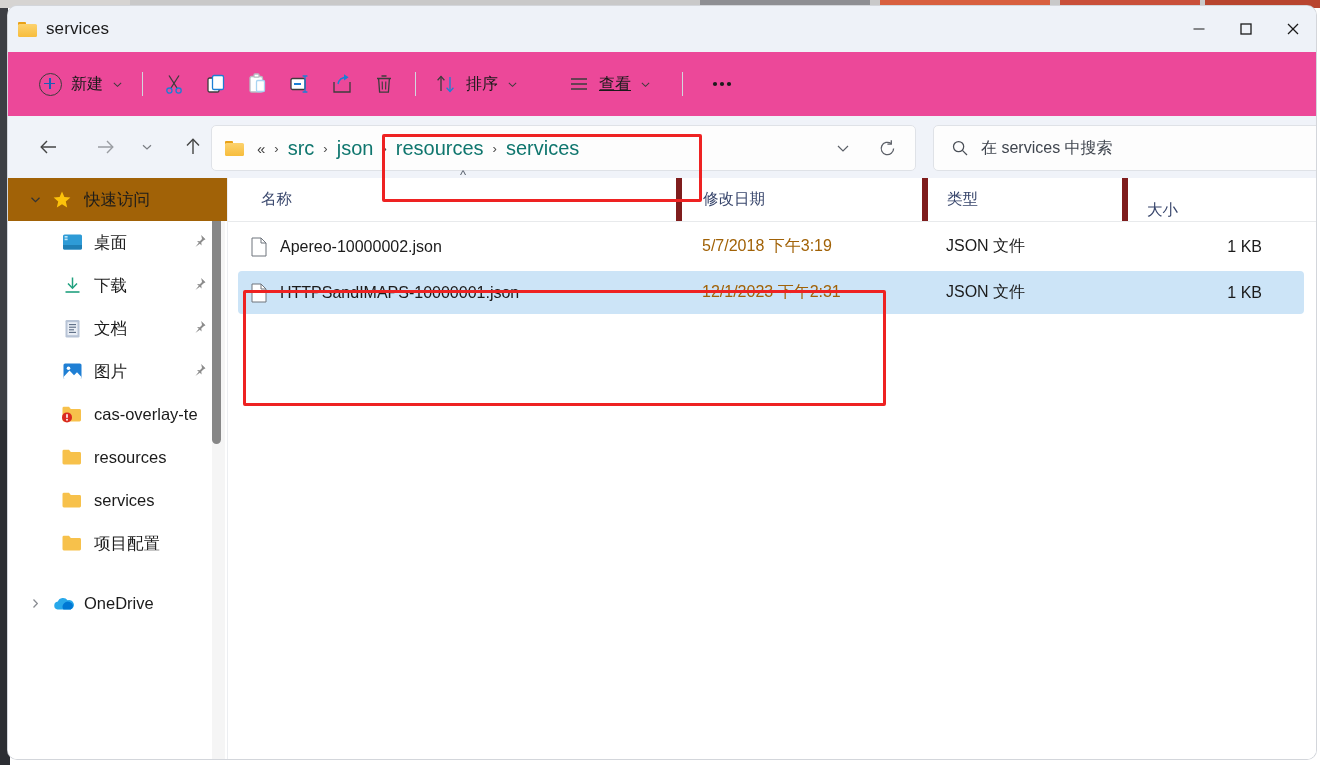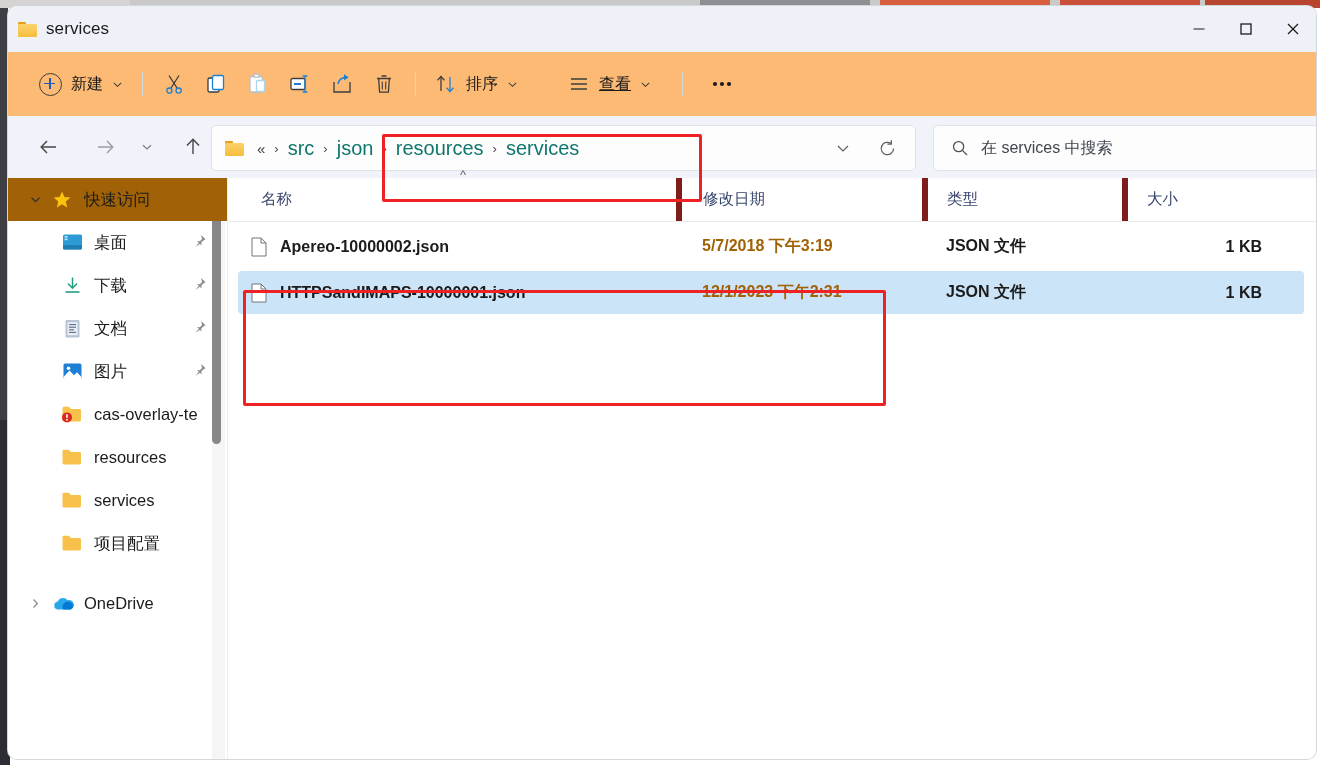--- a/index.html
+++ b/index.html
@@ -71,21 +71,21 @@
   }
   .wc {
     width: 47px; height: 46px; display: flex; align-items: center; justify-content: center;
     color: #1b1b1b;
   }
   .wc svg { display:block; }
 
   
   .cmdbar {
     position: relative; height: 64px;
-    background: #fdba74;
+    background: #ec4899;
     display: flex; align-items: center;
     padding-left: 22px;
     gap: 0px;
   }
   .cmd-item {
     height: 36px; display:flex; align-items:center; gap:9px;
     padding: 0 9px; border-radius: 5px; color:#1b1b1b;
   }
   .cmd-label { font-size: 16px; }
   .plus-circle {
@@ -173,30 +173,29 @@
   .colhead {
     position:relative; height: 43px; display:flex; align-items:center;
     border-bottom: 1px solid #e8eaec;
     font-size: 15.5px; color:#37456b;
   }
   .col { position:relative; height:43px; display:flex; align-items:center; box-sizing:border-box; }
   .col + .col { border-left: 6px solid #7f1d1d; }
   .col-name { width: 448px; padding-left: 33px; }
   .col-date { width: 246px; padding-left: 21px; }
   .col-type { width: 200px; padding-left: 19px; }
-  .col-size { width: 140px; padding-left: 19px; }
+  .col-size { width: 140px; padding-left: 19px; align-items: flex-end; }
   .sortmark {
     position:absolute; left: 232px; top: -11px; font-size: 13px; color:#5c6470;
   }
 
   .row {
     position:relative; height: 43px; display:flex; align-items:flex-end;
     font-size: 16px; color:#1b1b1b; margin: 3px 12px 0 10px;
     border-radius: 4px;
-    font-weight: bold;
   }
   .row.selected { background: #cce4f7; }
   .cell { box-sizing:border-box; display:flex; align-items:center; height: 43px; }
   .c-name { width: 448px; padding-left: 13px; gap: 13px; }
   .c-date { width: 246px; padding-left: 16px; color:#a16207; }
   .c-type { width: 200px; padding-left: 14px; }
   .c-size { width: 140px; justify-content:flex-end; padding-right: 10px; }
   .file-ico { width:16px; height:20px; position:relative; flex:none; }
   .file-ico svg { display:block; }
 

